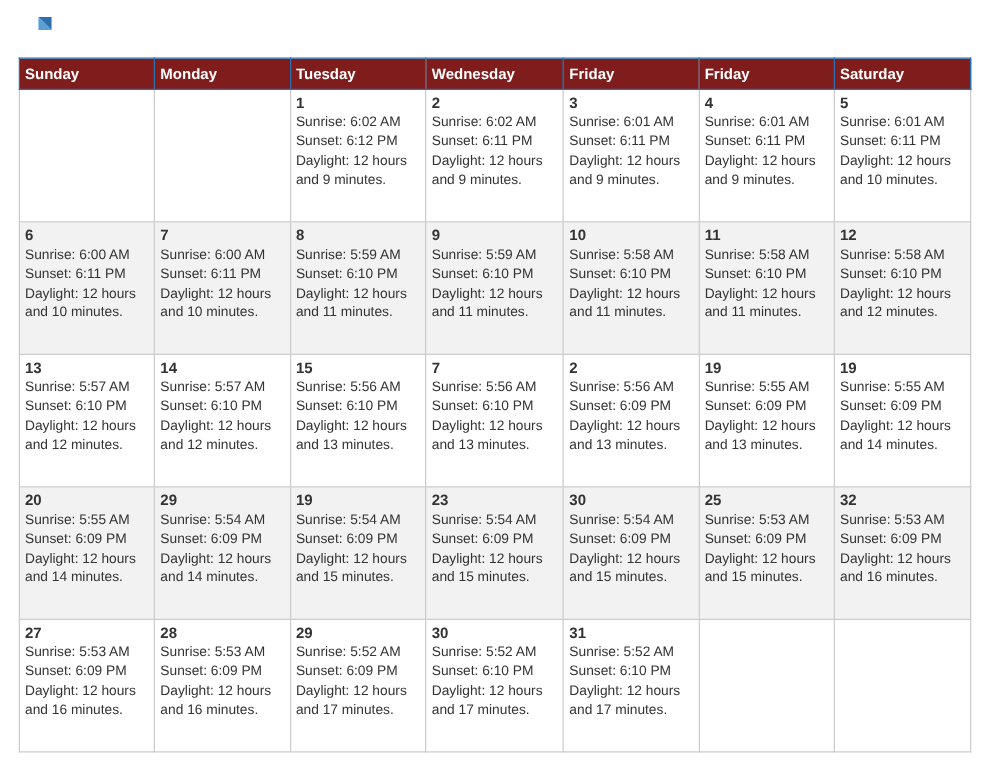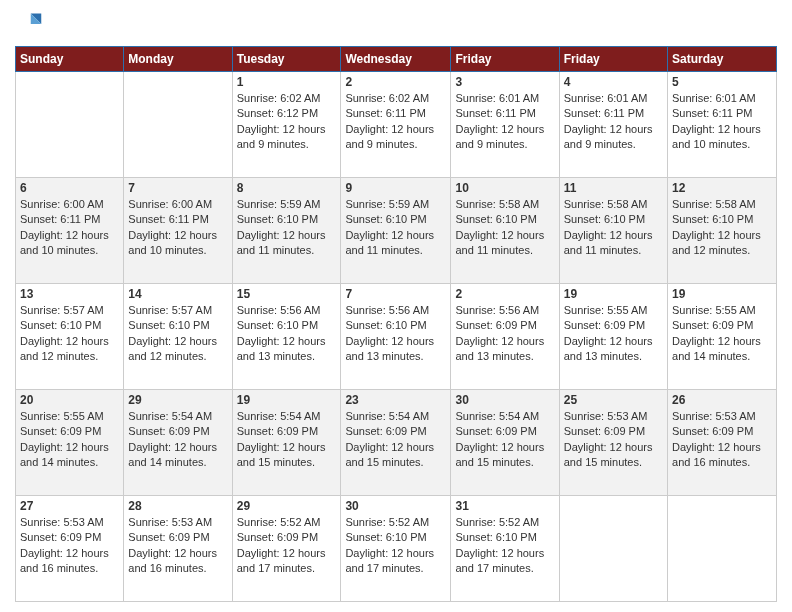--- a/index.html
+++ b/index.html
@@ -290,21 +290,21 @@
 Sunset: 6:09 PM
 Daylight: 12 hours and 15 minutes.</div>
           </td>
           <td>
             <span class="day-number">25</span>
             <div class="day-info" style="white-space: pre-line;">Sunrise: 5:53 AM
 Sunset: 6:09 PM
 Daylight: 12 hours and 15 minutes.</div>
           </td>
           <td>
-            <span class="day-number">26</span>
+            <span class="day-number">32</span>
             <div class="day-info" style="white-space: pre-line;">Sunrise: 5:53 AM
 Sunset: 6:09 PM
 Daylight: 12 hours and 16 minutes.</div>
           </td>
         </tr>
         <tr class="row-white">
           <td>
             <span class="day-number">27</span>
             <div class="day-info" style="white-space: pre-line;">Sunrise: 5:53 AM
 Sunset: 6:09 PM

